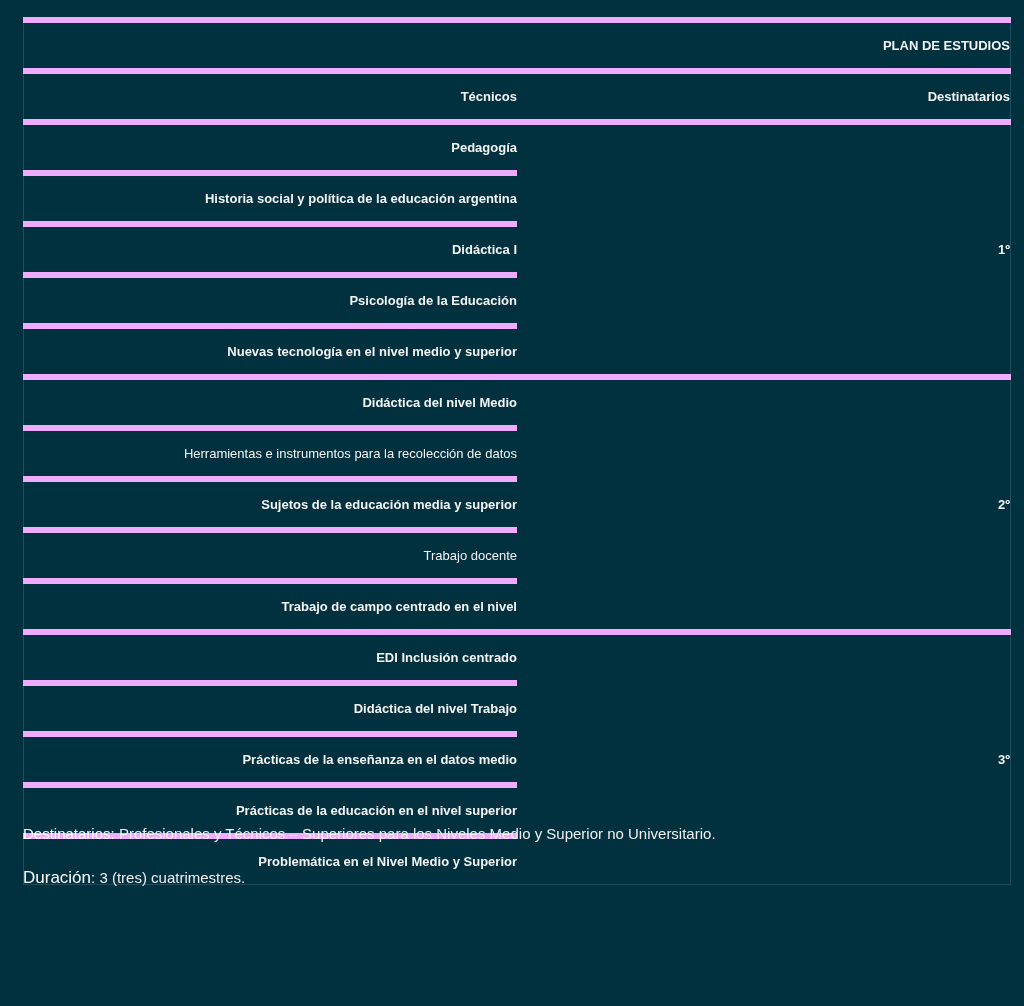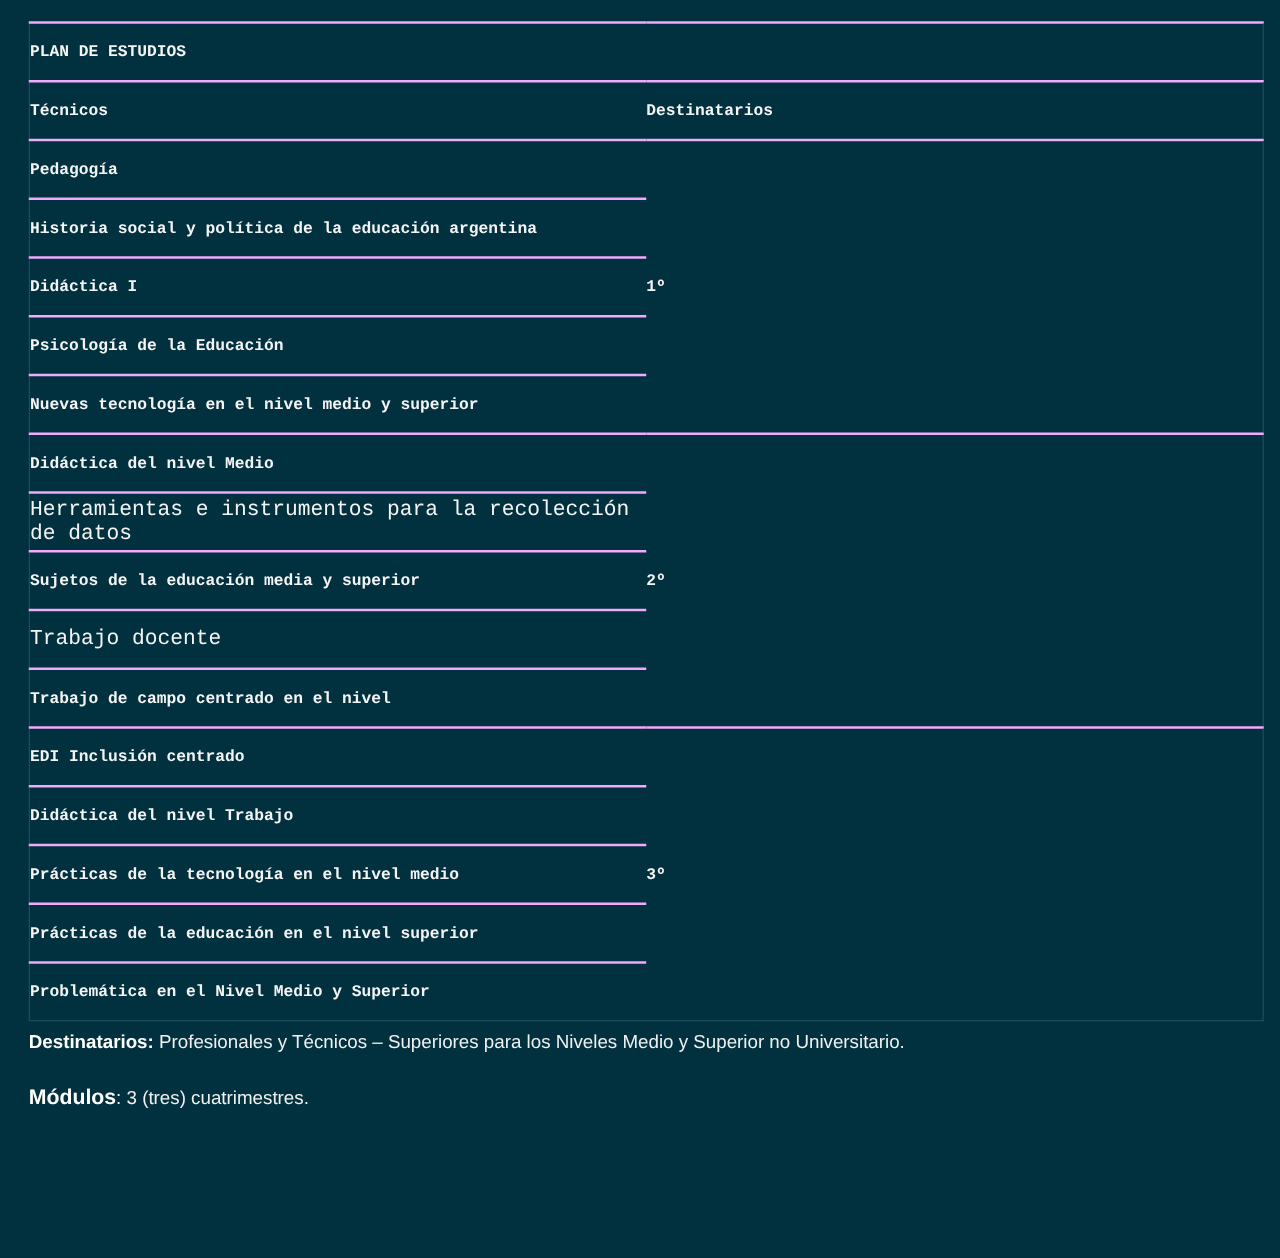--- a/index.html
+++ b/index.html
@@ -5,33 +5,33 @@
   html, body { margin:0; padding:0; }
   body {
     width:1024px; height:1006px; background:#01303f; color:#ffffff;
     font-family:"Liberation Sans", sans-serif; overflow:hidden; position:relative;
   }
   .plan-table {
     position:absolute; left:23px; top:17px; width:988px;
     border-collapse:collapse; table-layout:fixed;
   }
   .plan-table td, .plan-table th {
-    border-top:2px solid #f0abfc; text-align:left; padding:0;
-    font-size:13px; font-weight:bold; color:#f4f4f4;font-family:Liberation Mono, monospace;
+    border-top:6px solid #f0abfc; text-align:right; padding:0;
+    font-size:13px; font-weight:bold; color:#f4f4f4;
   }
   .plan-table { border:1px solid #1c4d5c; }
   .title-cell { height:45px; font-size:14px; }
   .header-cell { height:45px; font-size:14px; }
   .module-cell { height:45px; width:491px; }
-  .module-cell.light { font-weight:normal; font-size:17px; }
+  .module-cell.light { font-weight:normal; font-size:13px; }
   .cuat-cell { vertical-align:middle; font-size:14px; border-left:none; }
   .info {
     position:absolute; left:23px; font-size:15px; color:#f0f0f0;
   }
-  .info b { font-weight:bold; color:#ffffff; }
+  .info b { font-weight:normal; color:#ffffff; }
   .dest { top:825px; }
   .dur { top:868px; font-size:15px; }
   .dur b { font-size:17px; }
 </style>
 </head>
 <body>
 
 <table class="plan-table">
   <tbody>
       <tr>
@@ -77,29 +77,29 @@
       </tr>
 
   <tr>
     <td class="module-cell">EDI Inclusión centrado</td>
     <td rowspan="5" class="cuat-cell">3º</td>
   </tr>
   <tr>
         <td class="module-cell">Didáctica del nivel Trabajo</td>
       </tr>
   <tr>
-        <td class="module-cell">Prácticas de la tecnología en el nivel medio</td>
+        <td class="module-cell">Prácticas de la enseñanza en el datos medio</td>
       </tr>
   <tr>
         <td class="module-cell">Prácticas de la educación en el nivel superior</td>
       </tr>
   <tr>
         <td class="module-cell">Problemática en el Nivel Medio y Superior</td>
       </tr>
 </tbody>
   </table>
 
 <p class="info dest" style="margin:0">
   <b>Destinatarios:</b><span> Profesionales y Técnicos – Superiores para los Niveles Medio y Superior no Universitario.</span>
 </p>
 <p class="info dur" style="margin:0">
-  <b>Módulos</b><span>: 3 (tres) cuatrimestres.</span>
+  <b>Duración</b><span>: 3 (tres) cuatrimestres.</span>
 </p>
 
 </body></html>

